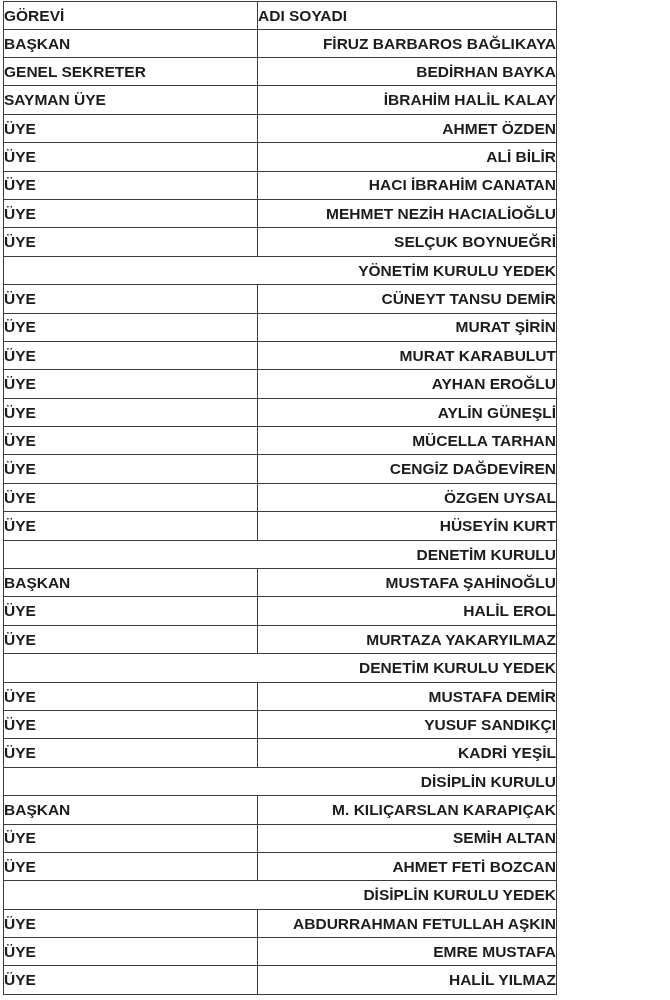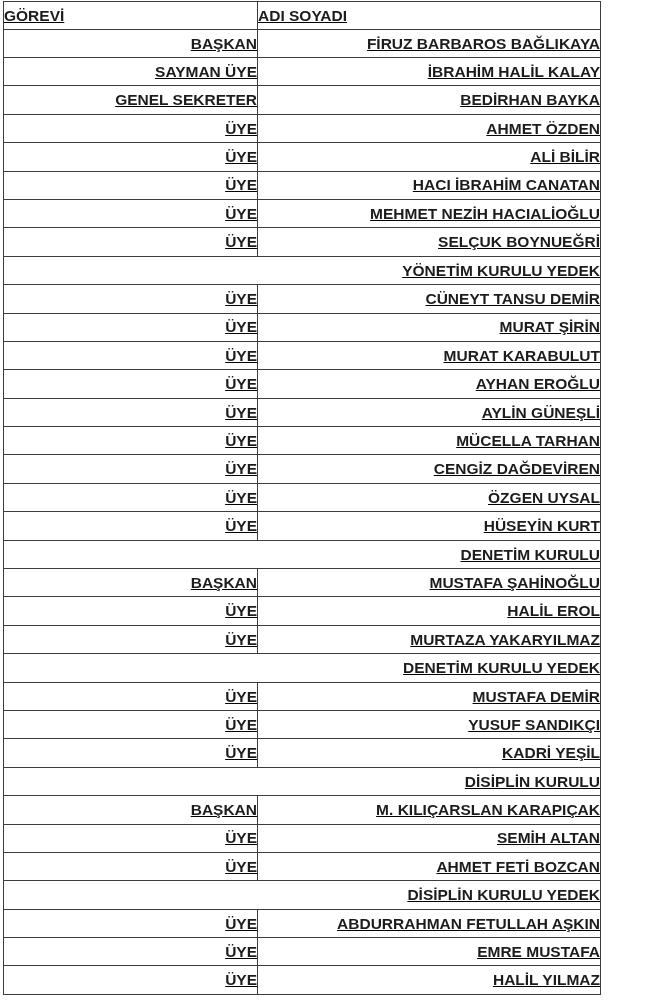--- a/index.html
+++ b/index.html
@@ -7,42 +7,41 @@
     padding: 0;
     width: 670px;
     height: 1000px;
     background: #ffffff;
     overflow: hidden;
     font-family: "Liberation Sans", sans-serif;
   }
   table.members {
     border-collapse: collapse;
     table-layout: fixed;
-    width: 598px;
+    width: 554px;
     height: 994px;
     margin: 1px 16px 0 3px;
-    text-decoration: underline;
   }
   table.members th,
   table.members td {
     border: 1.5px solid #3c3c3c;
     font-weight: bold;
     font-size: 15.5px;
     line-height: 1;
     color: #1c1c1c;
     padding: 0;
     vertical-align: middle;
     white-space: nowrap;
     overflow: hidden;
   }
   table.members tr {
     height: 27.6px;
   }
   .col-role  { width: 254px; }
-  .cell-role { padding-left: 8px;  text-align: right; }
+  .cell-role { padding-left: 8px;  text-align: left; }
   .cell-name { padding-left: 10px; text-align: right; }
   .col-header {
     color: var(--accent-red);
     text-align: left;
   }
   .section-cell {
     color: var(--accent-red);
     text-align: right;
   }
 </style>
@@ -59,26 +58,26 @@
       <th class="col-header cell-role">GÖREVİ</th>
       <th class="col-header cell-name">ADI SOYADI</th>
     </tr>
   </thead>
   <tbody>
       <tr>
         <td class="cell-role">BAŞKAN</td>
         <td class="cell-name">FİRUZ BARBAROS BAĞLIKAYA</td>
       </tr>
       <tr>
+        <td class="cell-role">GENEL SEKRETER</td>
+        <td class="cell-name">BEDİRHAN BAYKA</td>
+      </tr>
+      <tr>
         <td class="cell-role">SAYMAN ÜYE</td>
         <td class="cell-name">İBRAHİM HALİL KALAY</td>
-      </tr>
-      <tr>
-        <td class="cell-role">GENEL SEKRETER</td>
-        <td class="cell-name">BEDİRHAN BAYKA</td>
       </tr>
       <tr>
         <td class="cell-role">ÜYE</td>
         <td class="cell-name">AHMET ÖZDEN</td>
       </tr>
       <tr>
         <td class="cell-role">ÜYE</td>
         <td class="cell-name">ALİ BİLİR</td>
       </tr>
       <tr>

